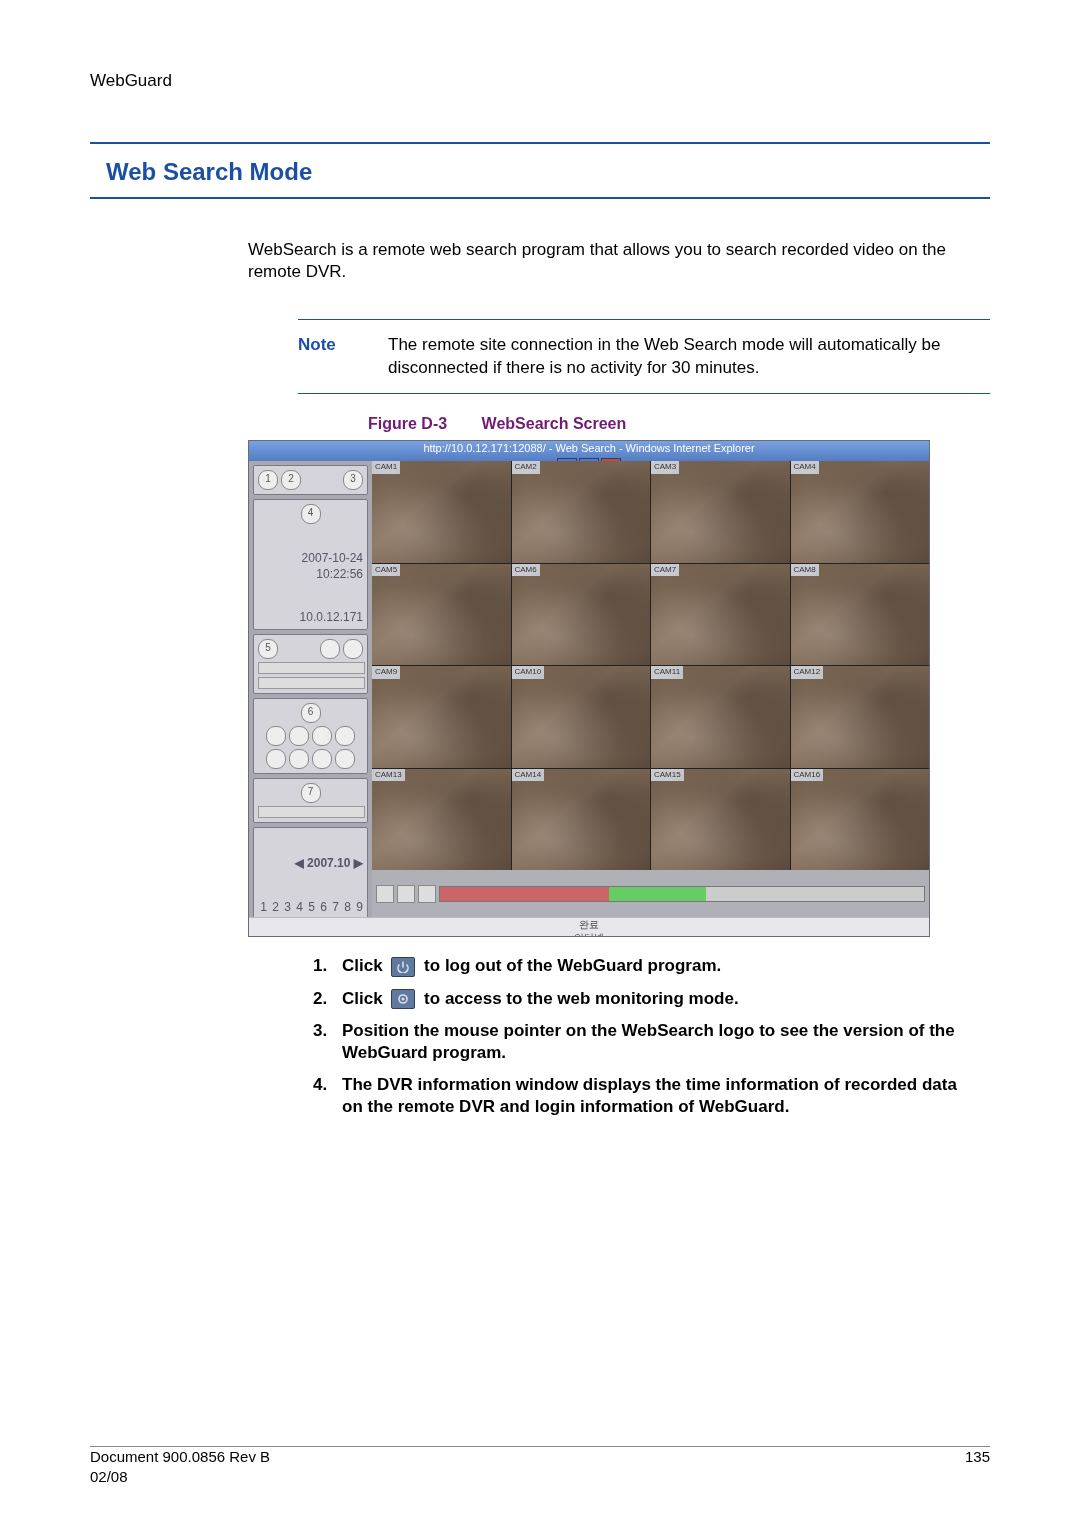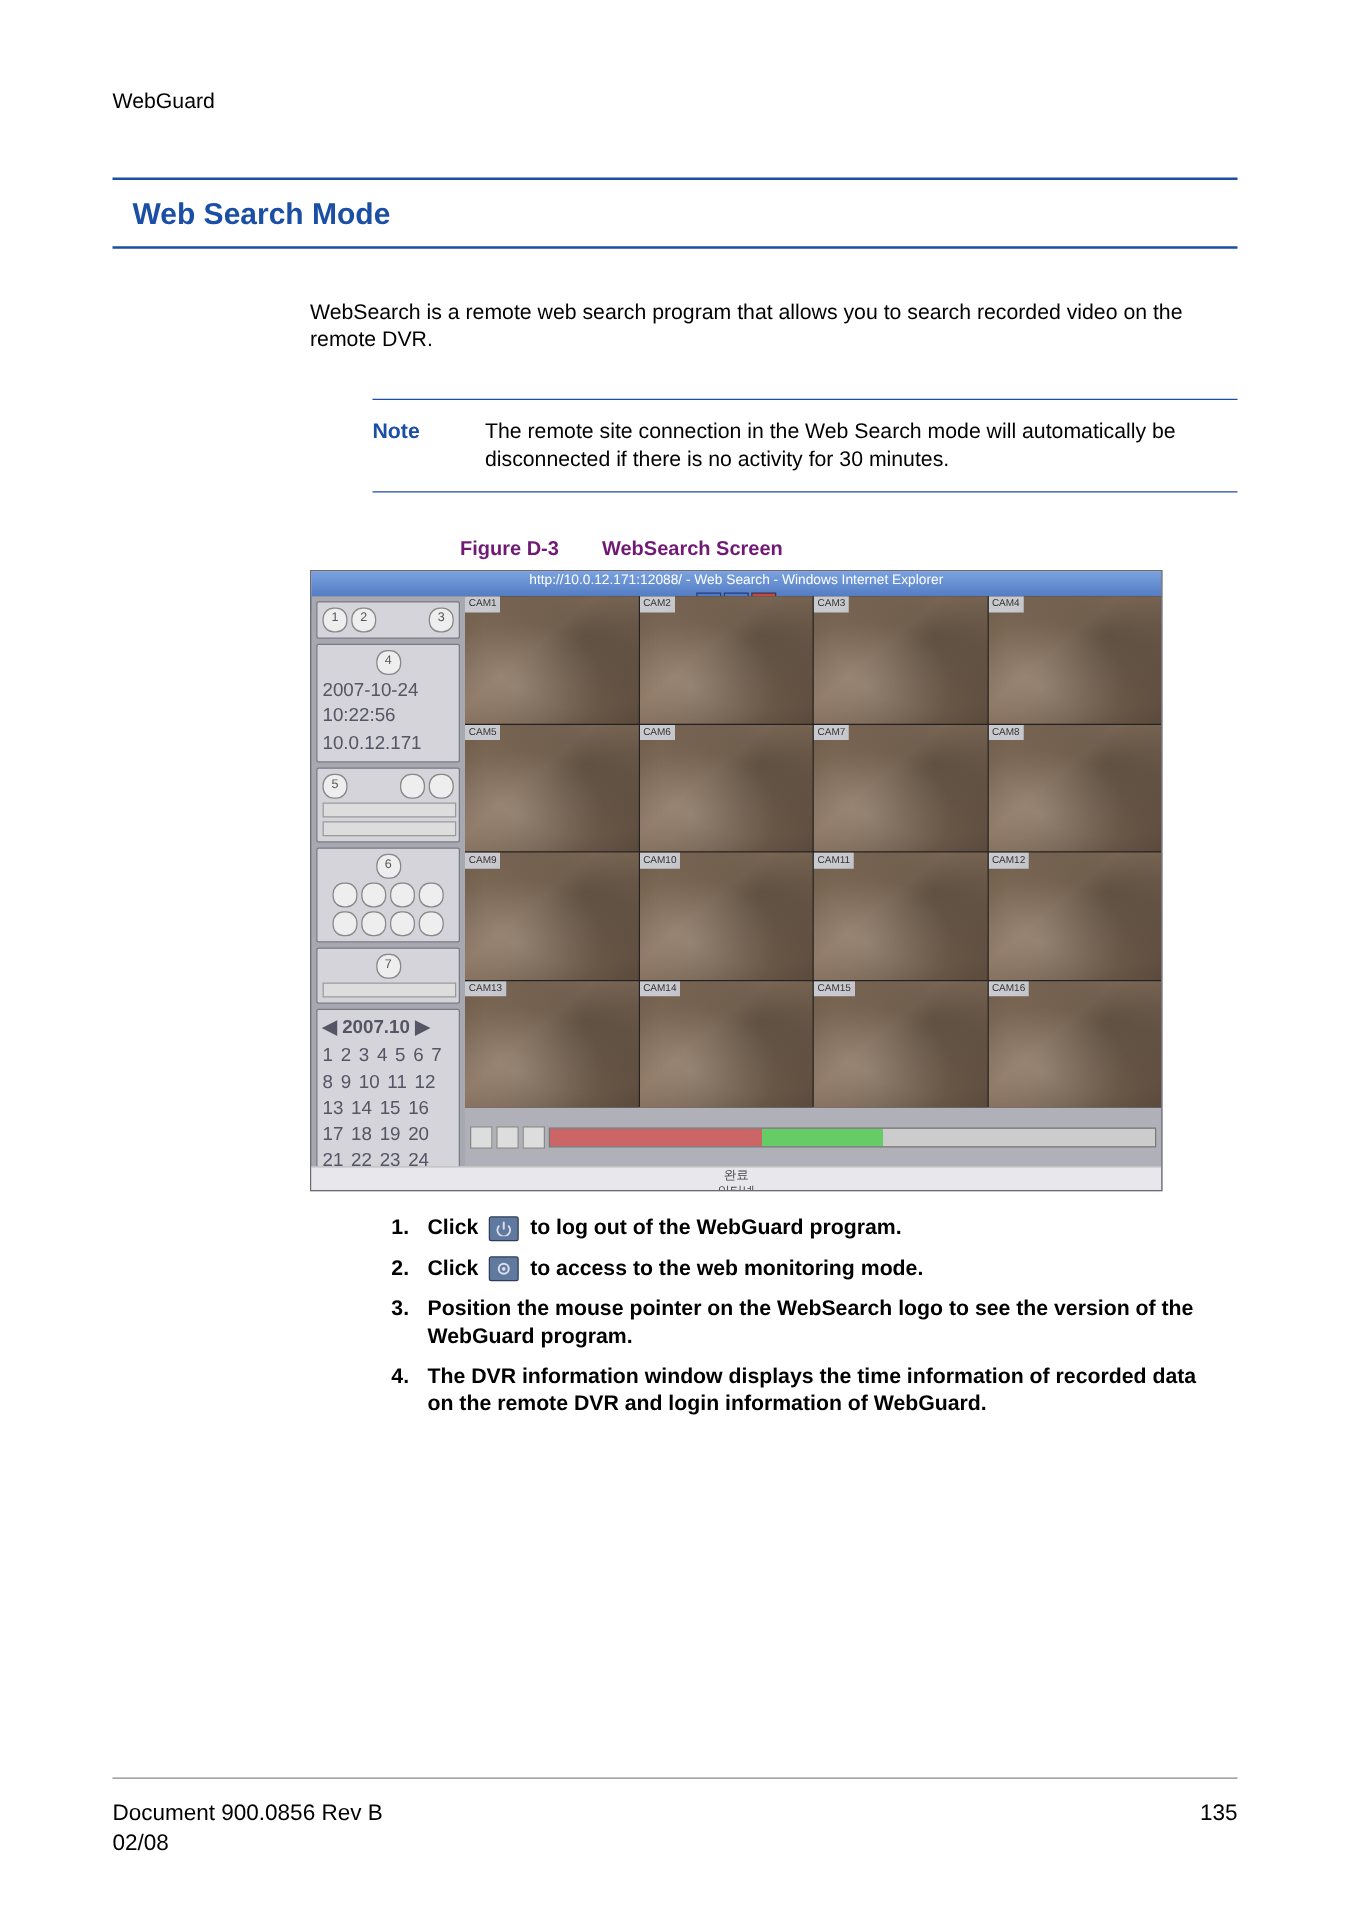--- a/index.html
+++ b/index.html
@@ -39,21 +39,21 @@
   }
   .body-col {
     margin-left: 130px;
     padding-left: 28px;
   }
   .intro {
     margin-bottom: 36px;
   }
   .note-block {
     margin-left: 50px;
-    margin-bottom: 36px;
+    margin-bottom: 20px;
   }
   .thin-rule {
     border-top: 1px solid #1b4fa6;
     margin: 4px 0 14px 0;
   }
   .note-row {
     display: flex;
   }
   .note-label {
     color: #1b4fa6;
@@ -121,21 +121,21 @@
     border-radius:2px;
     padding:4px;
     display:flex; flex-direction:column; gap:3px;
   }
   .sb-row { display:flex; gap:3px; justify-content:center; }
   .sb-btn {
     width:18px; height:18px; background:#eee; border:1px solid #888; border-radius:9px;
     font-size:10px; text-align:center; line-height:16px; color:#555;
   }
   .sb-line {
-    font-size:15px; color:#556; text-align:left;
+    font-size:12px; color:#556; text-align:right;margin-top:24px;
   }
   .sb-wide { width:100%; height:10px; background:#ddd; border:1px solid #999; }
   .video-area {
     flex:1;
     display:flex; flex-direction:column;
   }
   .grid16 {
     flex:1;
     display:grid;
     grid-template-columns: repeat(4,1fr);
@@ -198,23 +198,23 @@
     border-radius:2px;
     position:relative;
     margin: 0 4px;
   }
   .inline-icon svg { position:absolute; inset:0; margin:auto; }
 
   .footer {
     position:absolute;
     bottom: 40px; left:90px; right:90px;
     border-top:1px solid #888;
-    padding-top:16px;
+    padding-top:0;
     display:flex; justify-content:space-between;
-    font-size:18px;
+    font-size:15px;
   }
 </style>
 </head>
 <body>
 
 <div class="page">
 
   <div class="doc-header">WebGuard</div>
 
   <div class="rule-top"></div>

